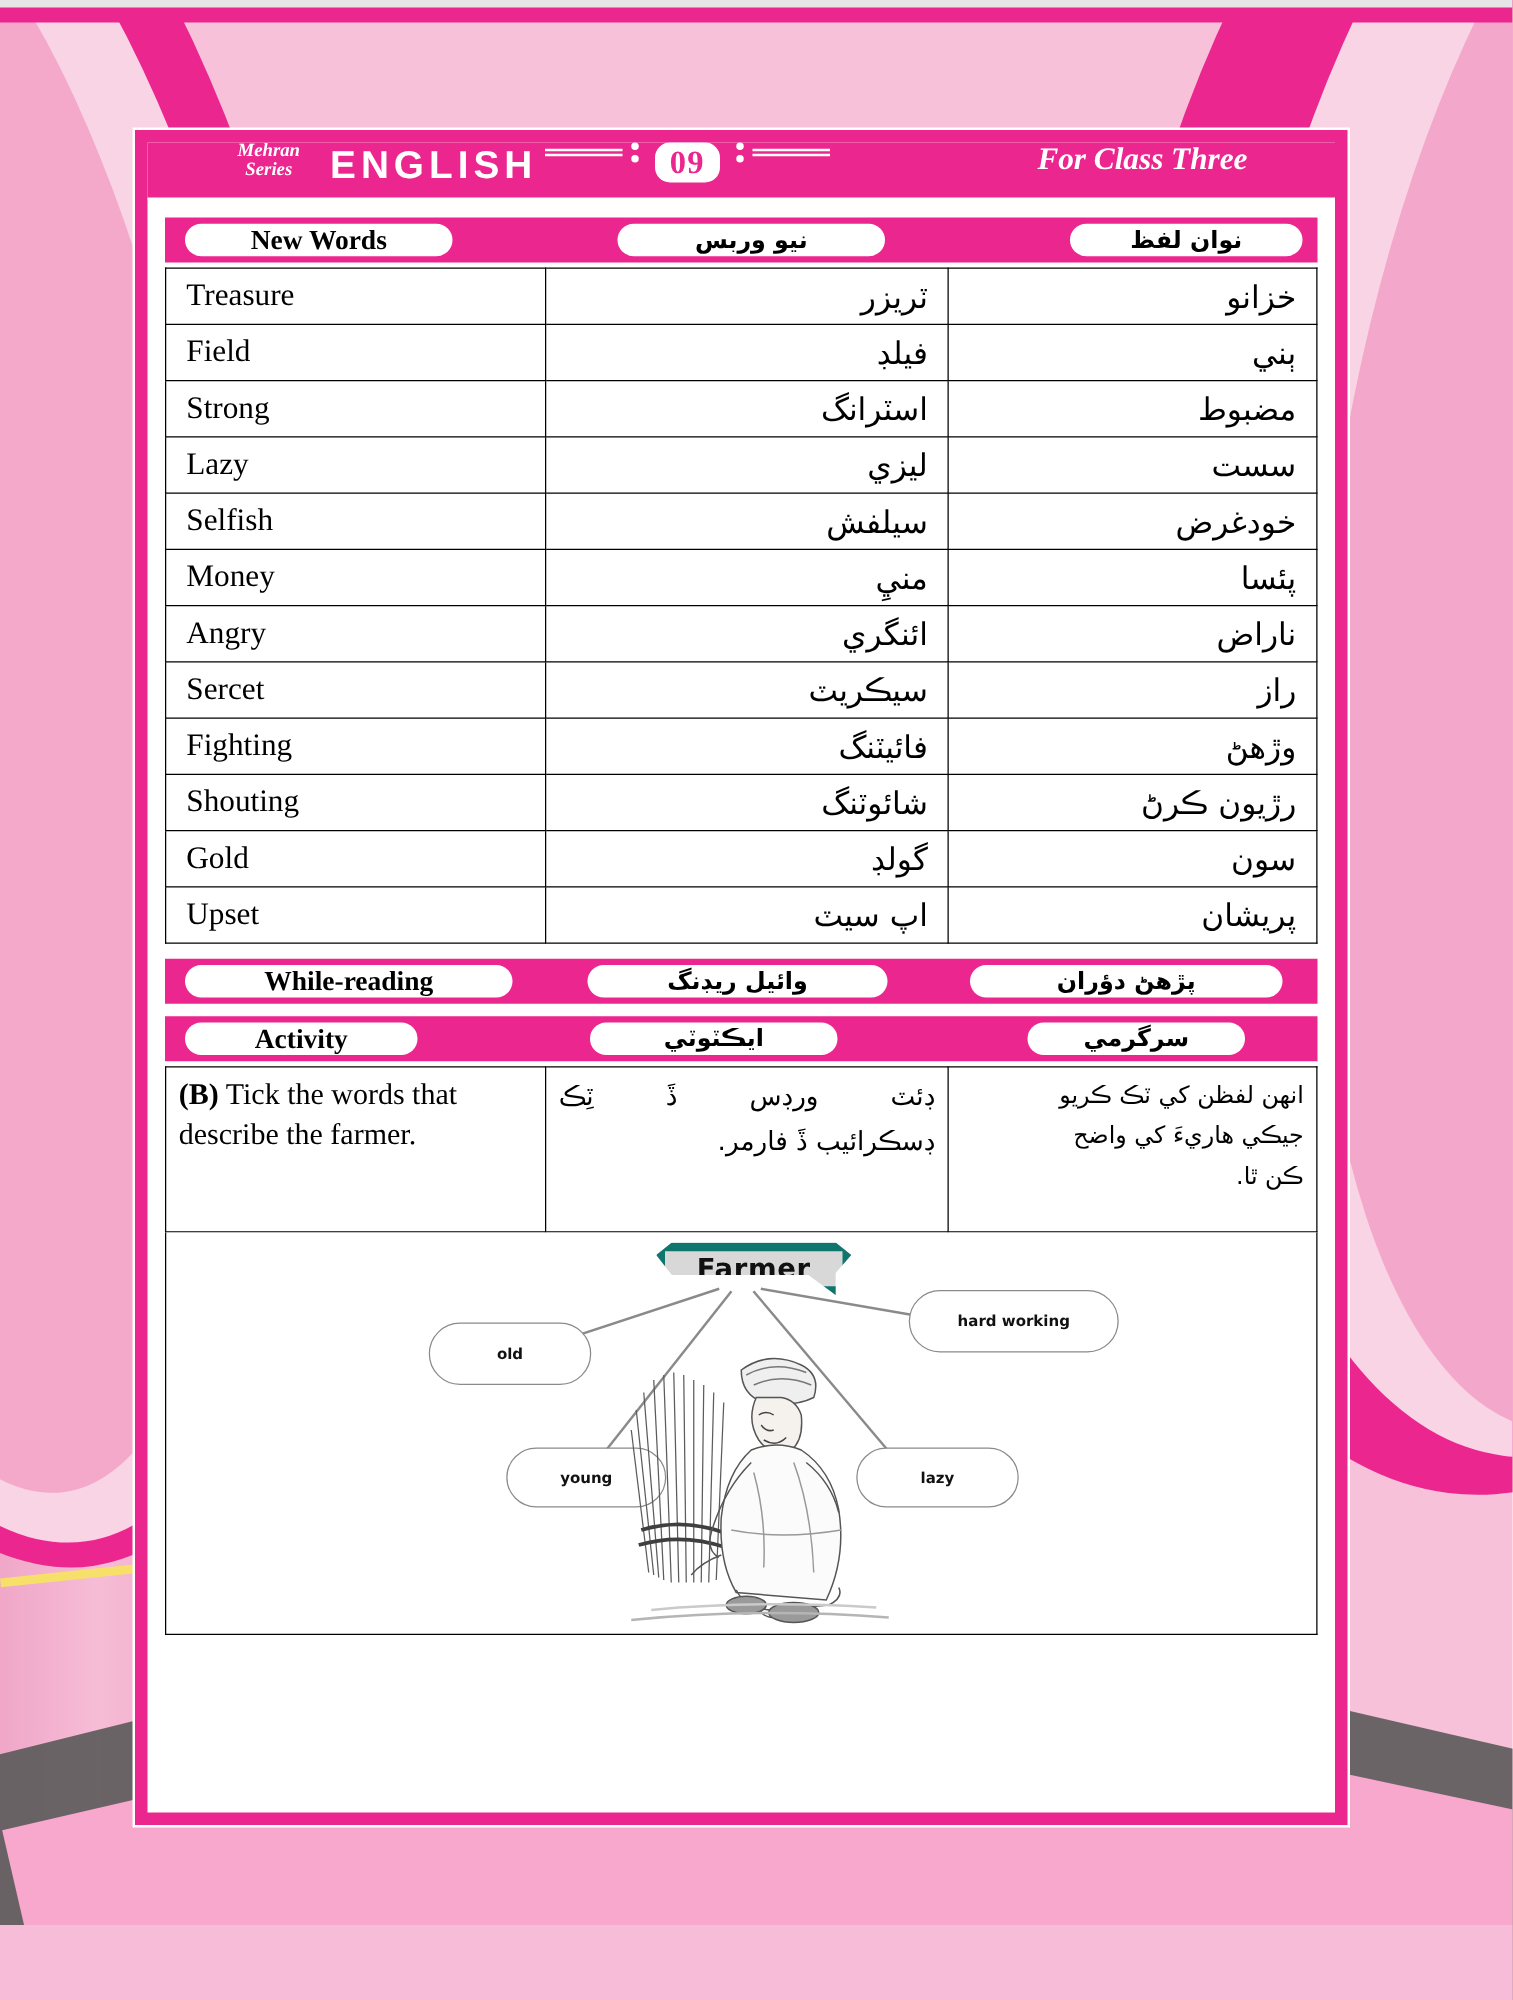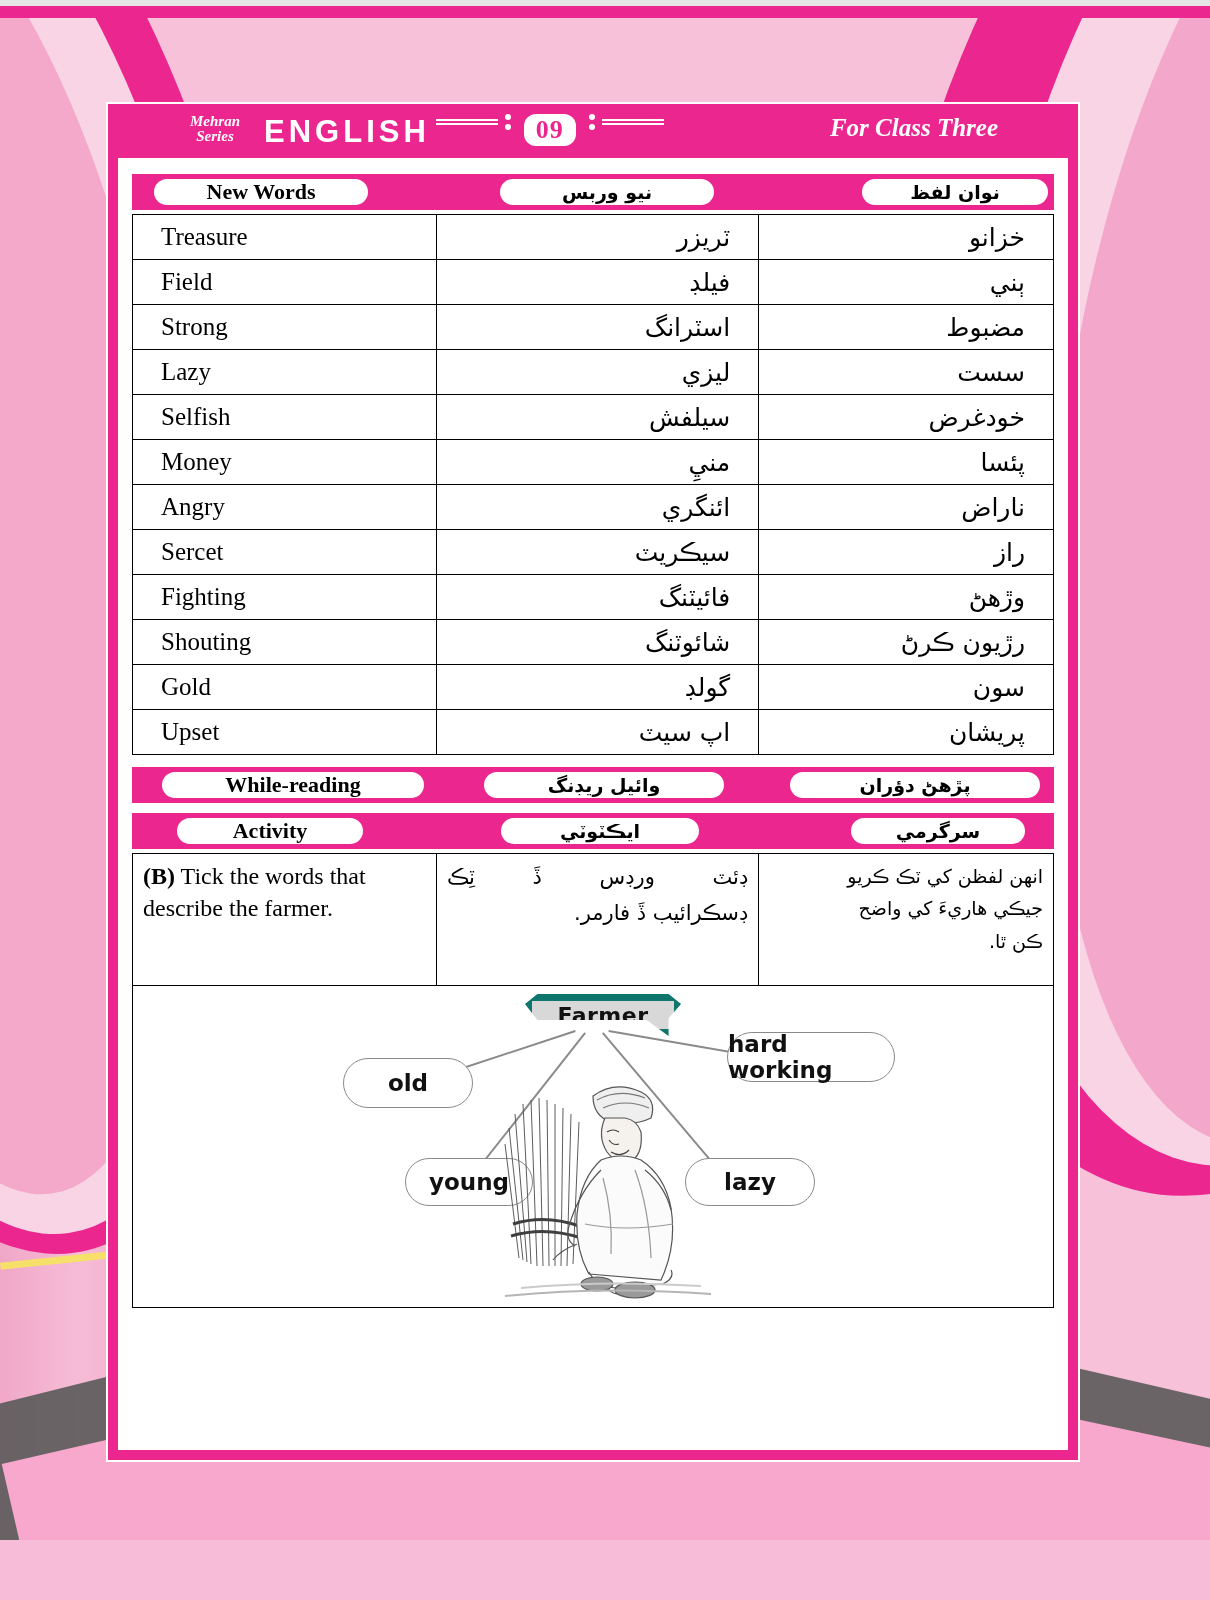--- a/index.html
+++ b/index.html
@@ -121,21 +121,20 @@
   
   .content { padding: 14px 14px 0 14px; }
 
   .band {
     background: #ec268f;
     height: 36px;
     display: flex;
     align-items: center;
     margin-bottom: 4px;
     position: relative;
-    justify-content: center;
   }
   .pill {
     background: #ffffff;
     border-radius: 13px;
     height: 26px;
     display: flex;
     align-items: center;
     justify-content: center;
     font-weight: bold;
     color: #000;
@@ -153,21 +152,21 @@
   .band.act .pill-sd { width: 174px; margin-left: 152px; }
 
   table.words {
     width: 100%;
     border-collapse: collapse;
     table-layout: fixed;
   }
   table.words td {
     border: 1px solid #000;
     height: 45px;
-    padding: 2px 28px;
+    padding: 2px 16px;
     font-size: 25px;
   }
   td.en { width: 33%; font-family: "Liberation Serif", serif; }
   td.ur { width: 35%; text-align: right; direction: rtl; font-family: "DejaVu Sans", sans-serif; font-size: 23px; }
   td.sd { width: 32%; text-align: right; direction: rtl; font-family: "DejaVu Sans", sans-serif; font-size: 23px; }
 
   .example {
     padding: 14px 4px 8px 6px;
     font-size: 24px;
     font-family: "Liberation Serif", serif;
@@ -202,21 +201,21 @@
     overflow: hidden;
   }
   .diagram { position: absolute; inset: 0; }
   .node {
     position: absolute;
     border: 1px solid #8a8a8a;
     border-radius: 26px;
     background: #fff;
     font-family: "DejaVu Sans", sans-serif;
     font-weight: bold;
-    font-size: 23px;
+    font-size: 12px;
     color: #111;
     display: flex; align-items: center; justify-content: center;
     z-index: 3;
   }
   .node.old { left: 210px; top: 72px; width: 130px; height: 50px; }
   .node.hw { left: 594px; top: 46px; width: 168px; height: 50px; }
   .node.young { left: 272px; top: 172px; width: 128px; height: 48px; }
   .node.lazy { left: 552px; top: 172px; width: 130px; height: 48px; }
   .node.farmer {
     left: 392px; top: 8px; width: 156px; height: 42px;

